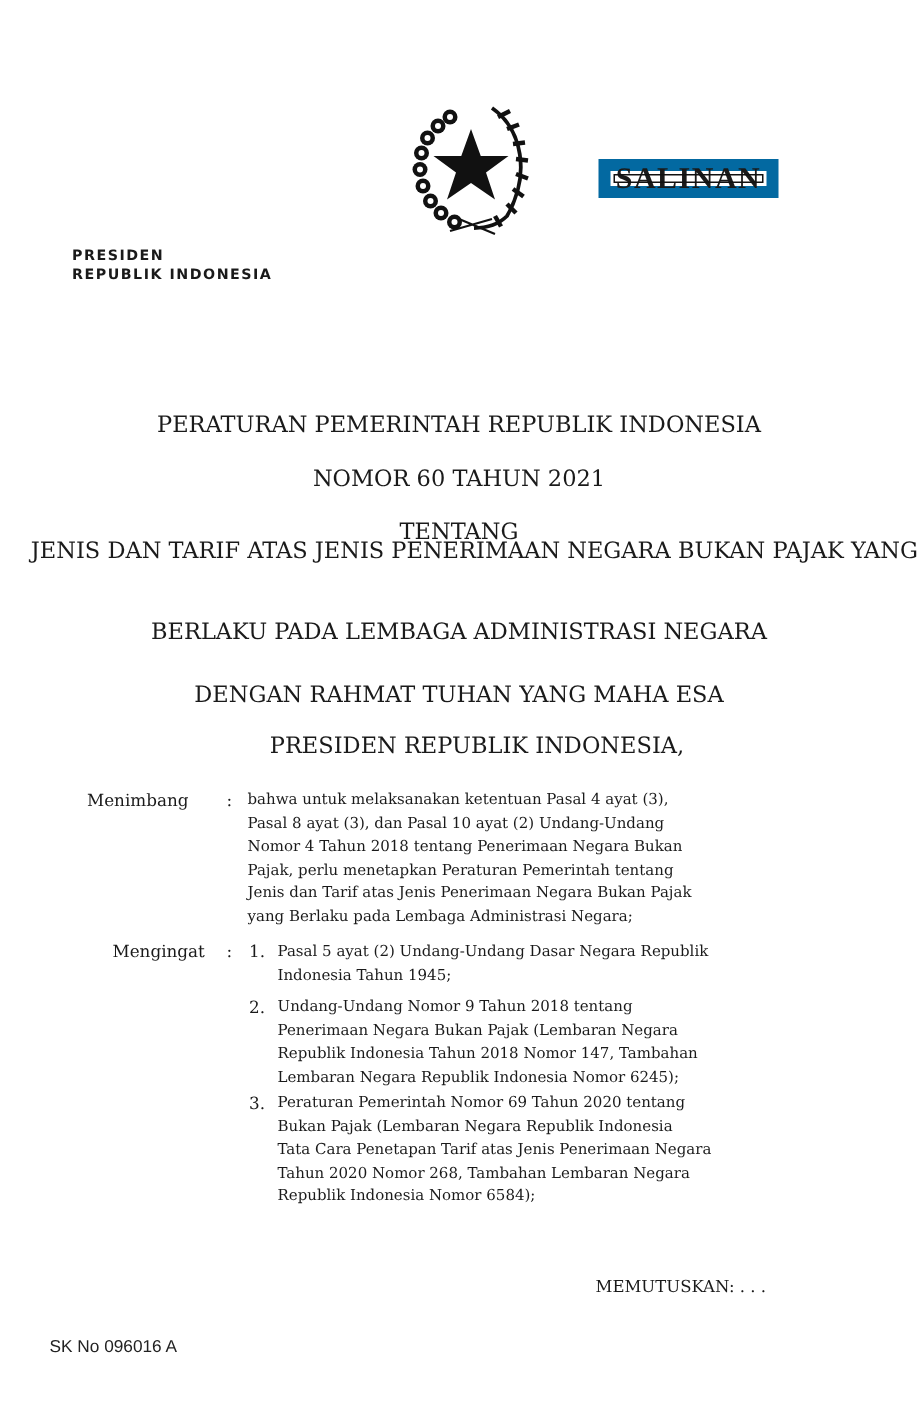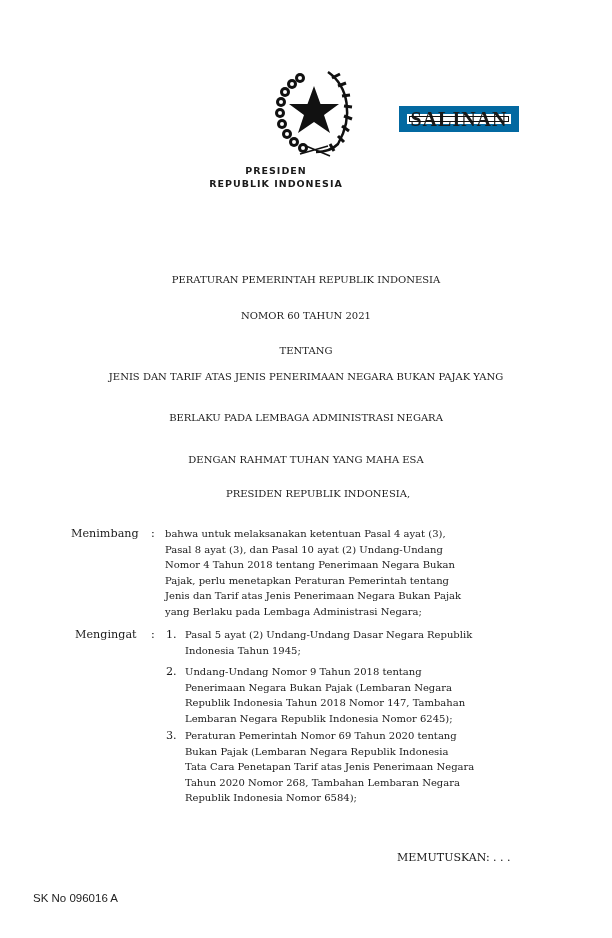--- a/index.html
+++ b/index.html
@@ -4,23 +4,23 @@
 <style>
   html, body { margin:0; padding:0; background:#ffffff; }
   body { width:612px; height:938px; position:relative; overflow:hidden;
          font-family:"DejaVu Serif","Liberation Serif",serif; color:#1a1a1a; }
   .abs { position:absolute; }
   .emblem { left:270px; top:66px; width:88px; height:92px; }
   .salinan { left:399px; top:106px; width:120px; height:26px; border:8px solid #0369a1;
              display:flex; align-items:center; justify-content:center; box-sizing:border-box; }
   .salinan::before { content:""; position:absolute; left:2px; top:2px; right:2px; bottom:2px; border:1px solid #111; }
   .salinan span { font-family:"Liberation Serif",serif; font-weight:bold; font-size:20px; letter-spacing:1px; }
-  .presiden { left:0; width:552px; text-align:center; font-family:"DejaVu Sans","Liberation Sans",sans-serif;
-              font-size:9.5px; font-weight:bold; letter-spacing:1px; }
-  .center { left:0; width:612px; text-align:center; font-size:10px; font-family:"DejaVu Serif",serif; }
+  .presiden { left:0; width:552px; font-family:"DejaVu Sans","Liberation Sans",sans-serif;
+              font-size:9.5px; font-weight:bold; letter-spacing:1px;padding-left:48px; }
+  .center { left:0; width:612px; text-align:center; font-size:15px; font-family:"DejaVu Serif",serif; }
   .label { font-size:11.2px; }
   .colon { font-size:11.2px; }
   .para { font-size:10px; line-height:15.5px; text-align:justify; }
   .para.last { text-align-last:left; }
   .num { font-size:11.2px; }
   .footer { left:33px; top:892px; font-family:"Liberation Sans",sans-serif; font-size:11.5px; color:#222; }
   .mem { left:397px; top:851px; font-size:11px; }
 </style>
 </head>
 <body>
@@ -72,26 +72,26 @@
 <div class="abs salinan">
   <span>SALINAN</span>
 </div>
 
 <div class="abs presiden" style="top:165px;">PRESIDEN</div>
 <div class="abs presiden" style="top:178px;">REPUBLIK INDONESIA</div>
 
 <div class="abs center" style="top:274px;">PERATURAN PEMERINTAH REPUBLIK INDONESIA</div>
 <div class="abs center" style="top:310px;">NOMOR 60 TAHUN 2021</div>
 <div class="abs center" style="top:345px;">TENTANG</div>
-<div class="abs center" style="top:371px;">JENIS DAN TARIF ATAS JENIS PENERIMAAN NEGARA BUKAN PAJAK YANG</div>
+<div class="abs center" style="top:358px;text-align:right;">JENIS DAN TARIF ATAS JENIS PENERIMAAN NEGARA BUKAN PAJAK YANG</div>
 <div class="abs center" style="top:412px;">BERLAKU PADA LEMBAGA ADMINISTRASI NEGARA</div>
 <div class="abs center" style="top:454px;">DENGAN RAHMAT TUHAN YANG MAHA ESA</div>
 <div class="abs center" style="top:488px;padding-left:12px;">PRESIDEN REPUBLIK INDONESIA,</div>
 
-<div class="abs label" style="left:71px; top:527px;">Menimbang</div>
+<div class="abs label" style="left:58px; top:527px;">Menimbang</div>
 <div class="abs colon" style="left:151px; top:527px;">:</div>
 <div class="abs" style="left:165px; top:526px; width:381px;">
   <div class="para">bahwa untuk melaksanakan ketentuan Pasal 4 ayat (3),</div>
   <div class="para">Pasal 8 ayat (3), dan Pasal 10 ayat (2) Undang-Undang</div>
   <div class="para">Nomor 4 Tahun 2018 tentang Penerimaan Negara Bukan</div>
   <div class="para">Pajak, perlu menetapkan Peraturan Pemerintah tentang</div>
   <div class="para">Jenis dan Tarif atas Jenis Penerimaan Negara Bukan Pajak</div>
   <div class="para last">yang Berlaku pada Lembaga Administrasi Negara;</div>
 </div>
 

